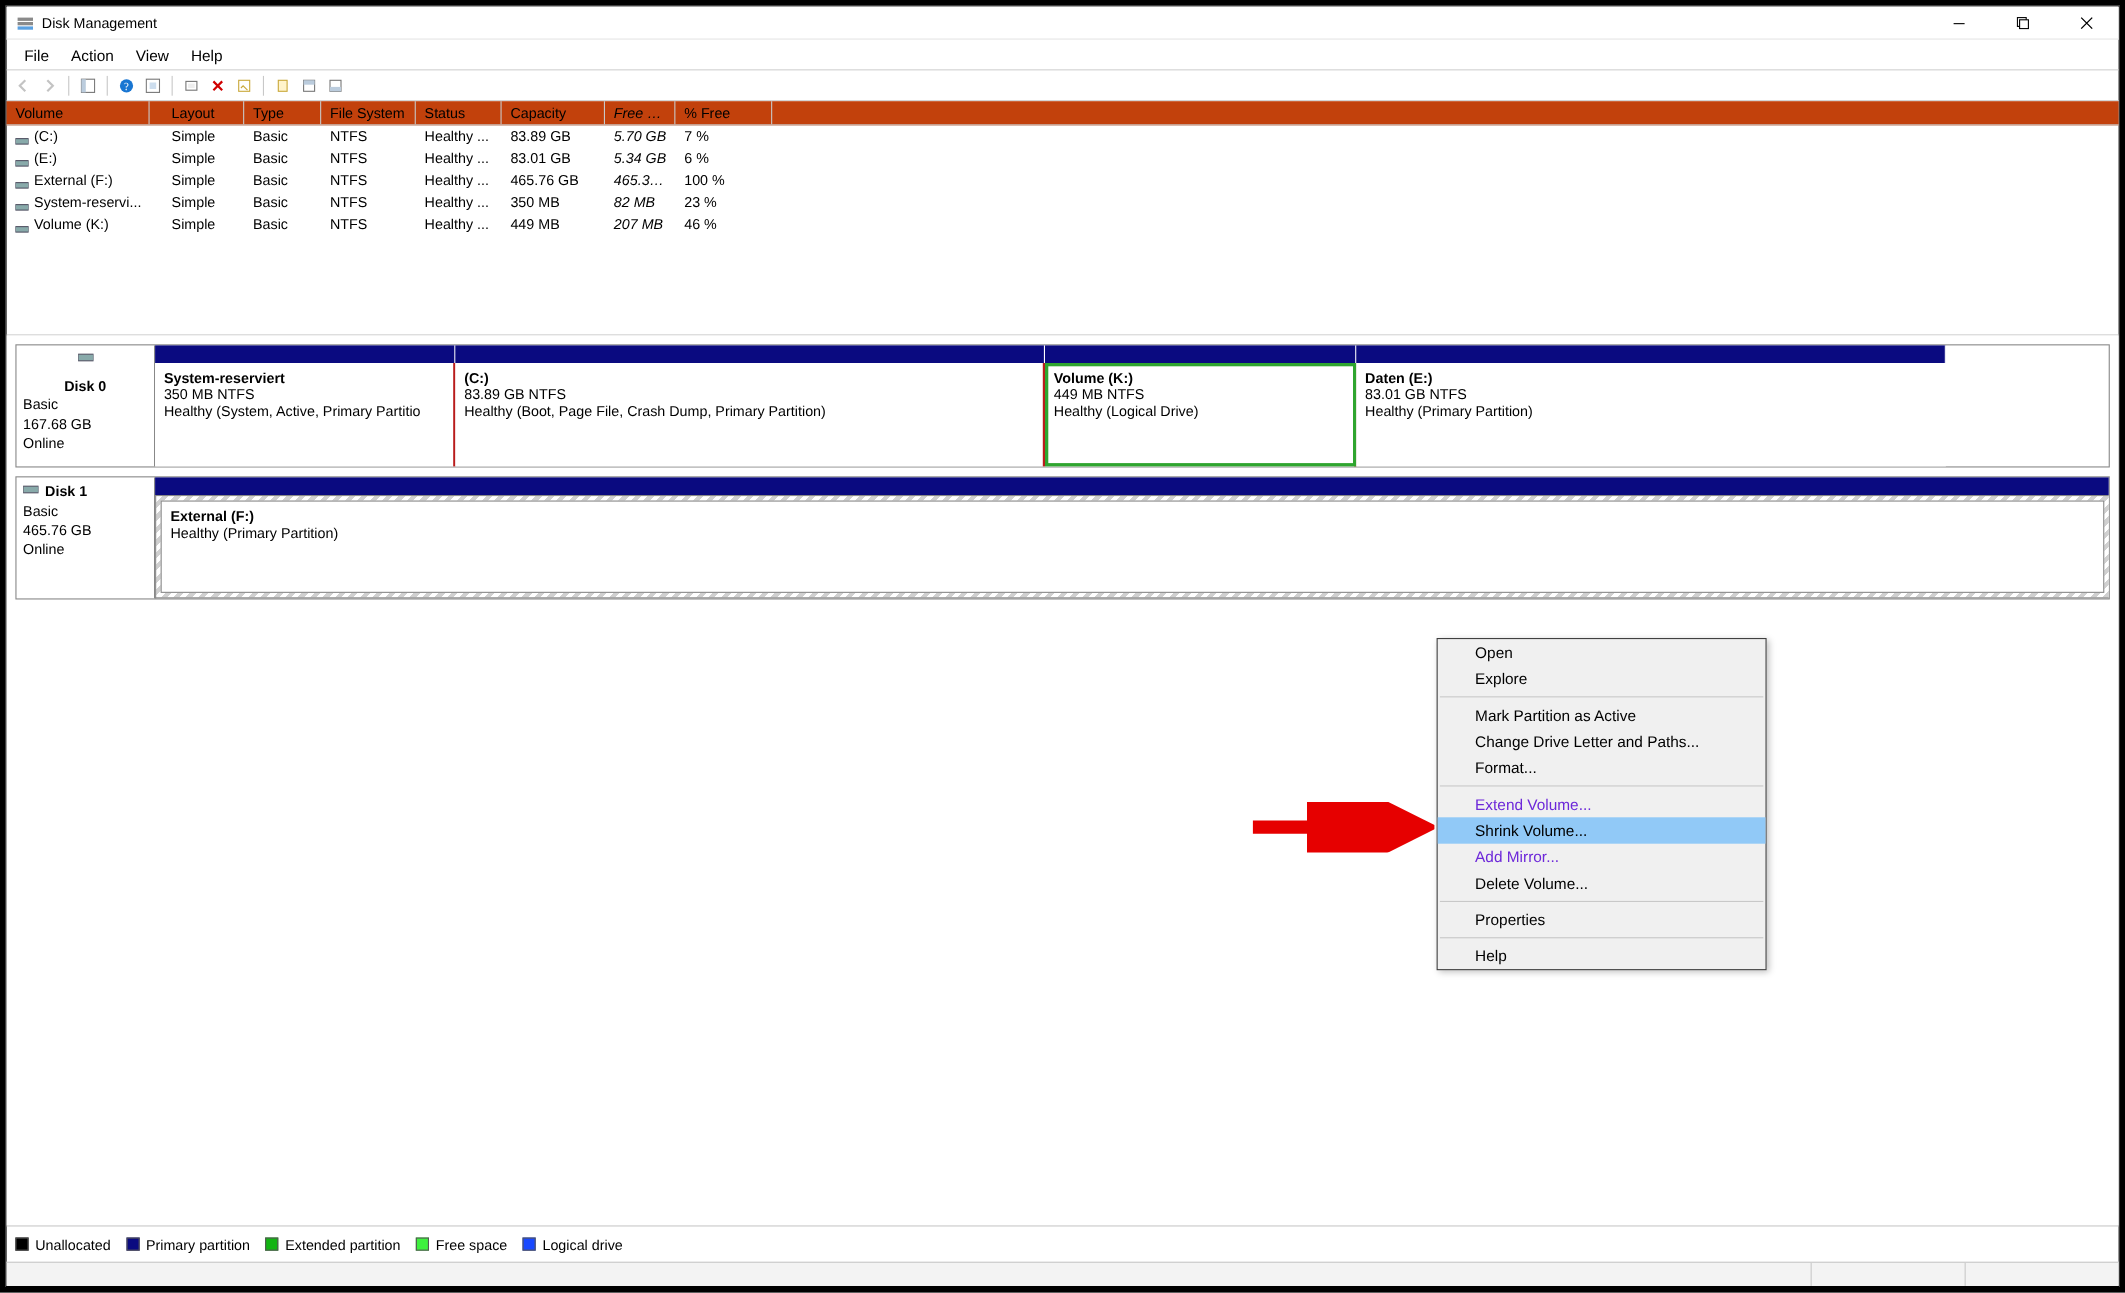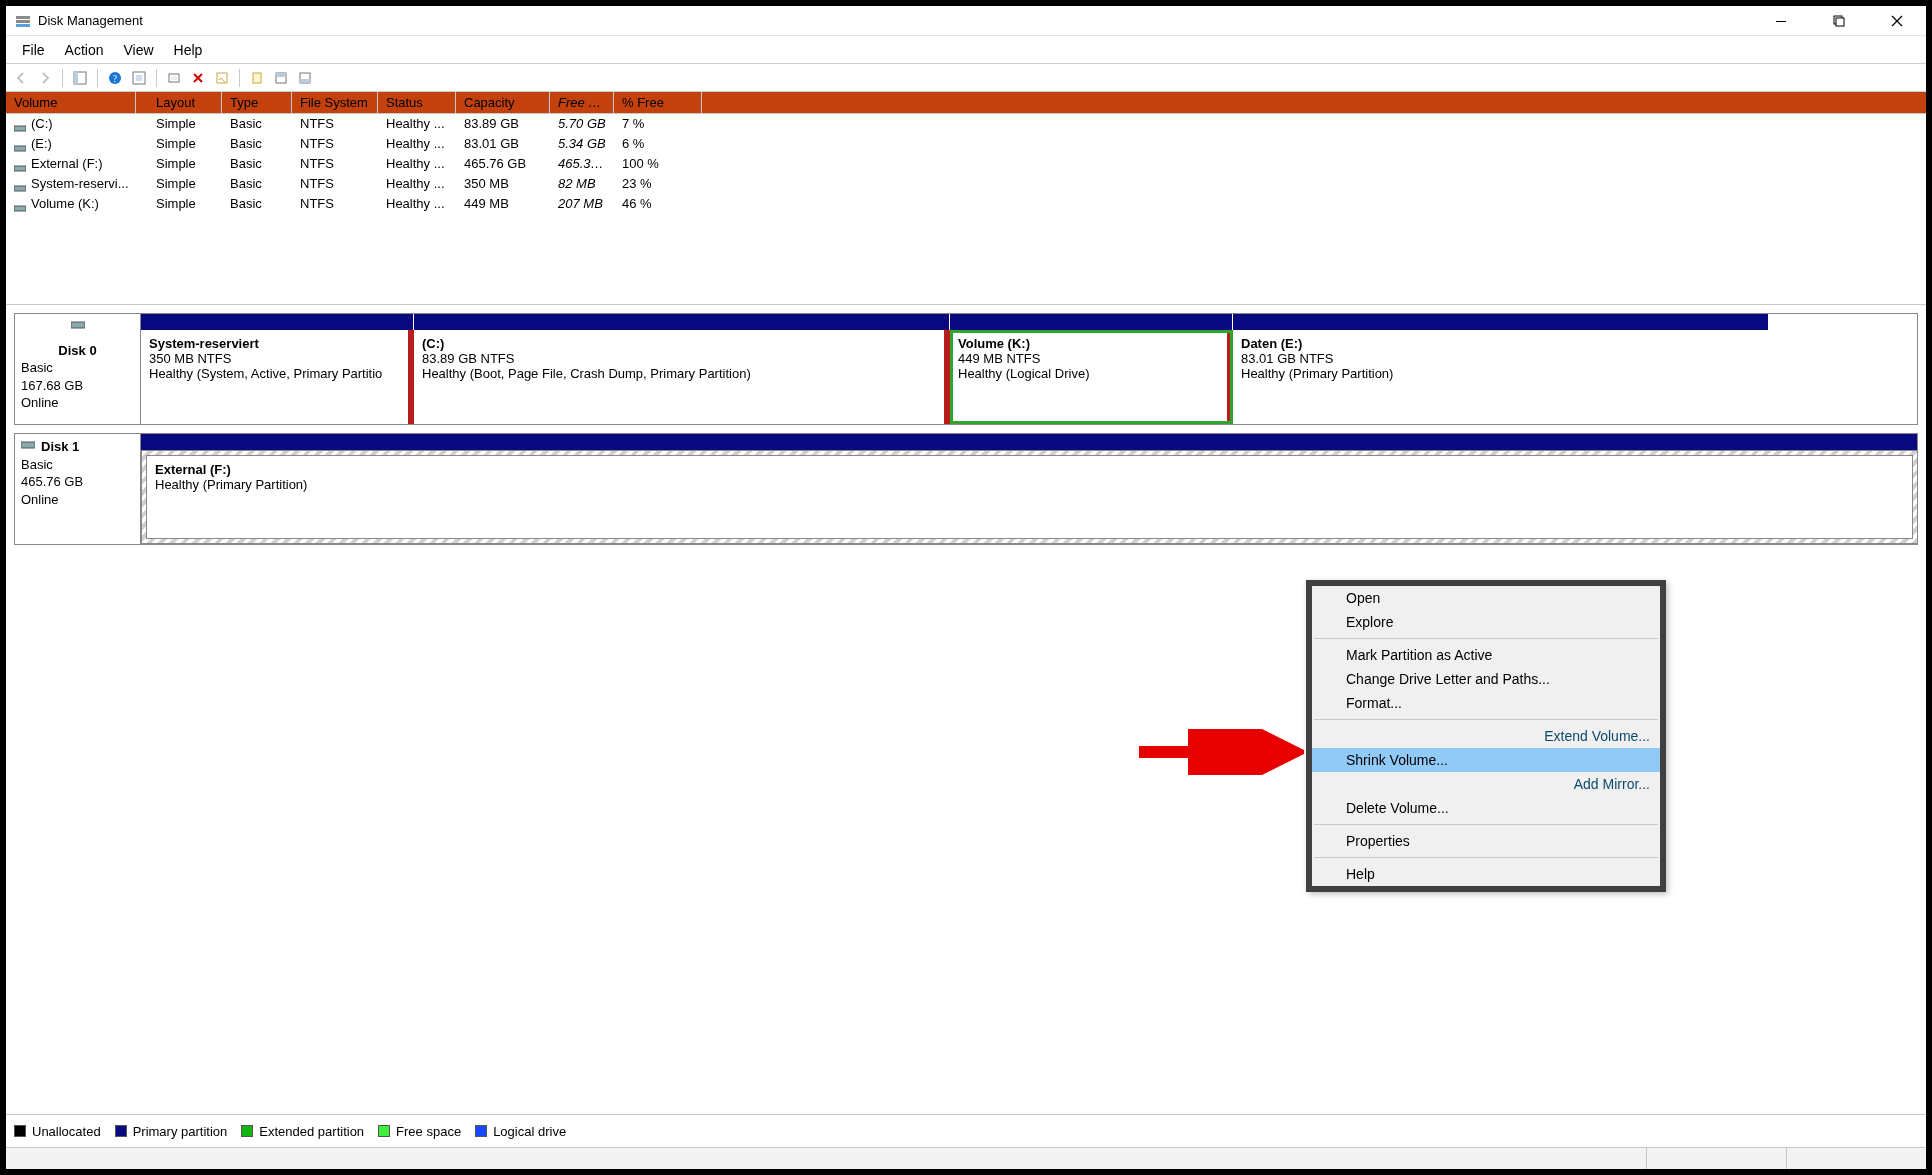--- a/index.html
+++ b/index.html
@@ -42,44 +42,44 @@
   
   .disk-map { flex: 1; overflow: auto; background: #fff; }
   .disk-row { display: flex; border: 1px solid #888; margin: 8px 8px 0 8px; background:#fff; }
   .disk-label { width: 126px; border-right: 1px solid #888; padding: 4px 6px; font-size: 13px; line-height: 1.35; }
   .disk-label b { font-size: 13px; }
   .disk-parts { flex: 1; position: relative; display:flex; flex-direction:column; }
   .disk-parts .parts-strip { height: 16px; display:flex; }
   .strip-seg { height: 100%; }
   .strip-blue { background: #0a0a80; }
   .parts-bodies { display:flex; height: 94px; }
-  .part { border-right: 6px solid #b91c1c; padding: 6px 8px; position: relative; background:#fff; }
+  .part { border-right: 2px solid #b91c1c; padding: 6px 8px; position: relative; background:#fff; }
   .part:last-child { border-right: none; }
   .part .pname { font-weight: bold; font-size: 13px; }
   .part .psize, .part .pstat { font-size: 13px; }
   .part.selected { outline: 3px solid #2fa52f; outline-offset: -3px; }
   .disk1-hatch { background: repeating-linear-gradient(135deg, #fff 0 4px, #d0d0d0 4px 8px); border:1px solid #888; padding:0; }
   .disk1-inner { margin:4px; background:#fff; border:1px solid #888; height: calc(100% - 8px); padding:6px 8px; }
   
   .legend { height: 26px; border-top: 1px solid #c8c8c8; display: flex; align-items: center; padding: 16px 8px; gap: 14px; font-size: 13px; }
   .legend-item { display: inline-flex; align-items: center; gap: 6px; }
   .swatch { width: 12px; height: 12px; display: inline-block; border: 1px solid #555; }
   .sw-black { background: #000; }
   .sw-navy  { background: #0a0a80; }
   .sw-green { background: #12b412; }
   .sw-lgrn  { background: #3ef13e; }
   .sw-blue  { background: #1848ff; }
   .status-strip { height: 22px; border-top: 1px solid #c8c8c8; background: #f3f3f3; display:flex; }
   .status-cell { border-left: 1px solid #c8c8c8; width: 140px; }
   .status-cell:first-child { flex:1; border-left:none; }
   
-  .ctx-menu { position: absolute; background: #f0f0f0; border: 6px solid #404040; box-shadow: 2px 2px 6px rgba(0,0,0,.25); width: 360px; }
+  .ctx-menu { position: absolute; background: #f0f0f0; border: 1px solid #404040; box-shadow: 2px 2px 6px rgba(0,0,0,.25); width: 300px; }
   .ctx-item { padding: 4px 10px 4px 34px; font-size: 14px; position: relative; }
   .ctx-item.highlight { background: #91c9f7; }
-  .ctx-item.disabled { color: #0c4a6e; text-align: right; }
+  .ctx-item.disabled { color: #6d28d9; }
   .ctx-sep { height: 1px; background: #c8c8c8; margin: 4px 2px; }
   
   .red-arrow { position: absolute; pointer-events: none; }
 </style>
 </head>
 <body>
 
 <div class="app-frame">
   <div class="window">
 

